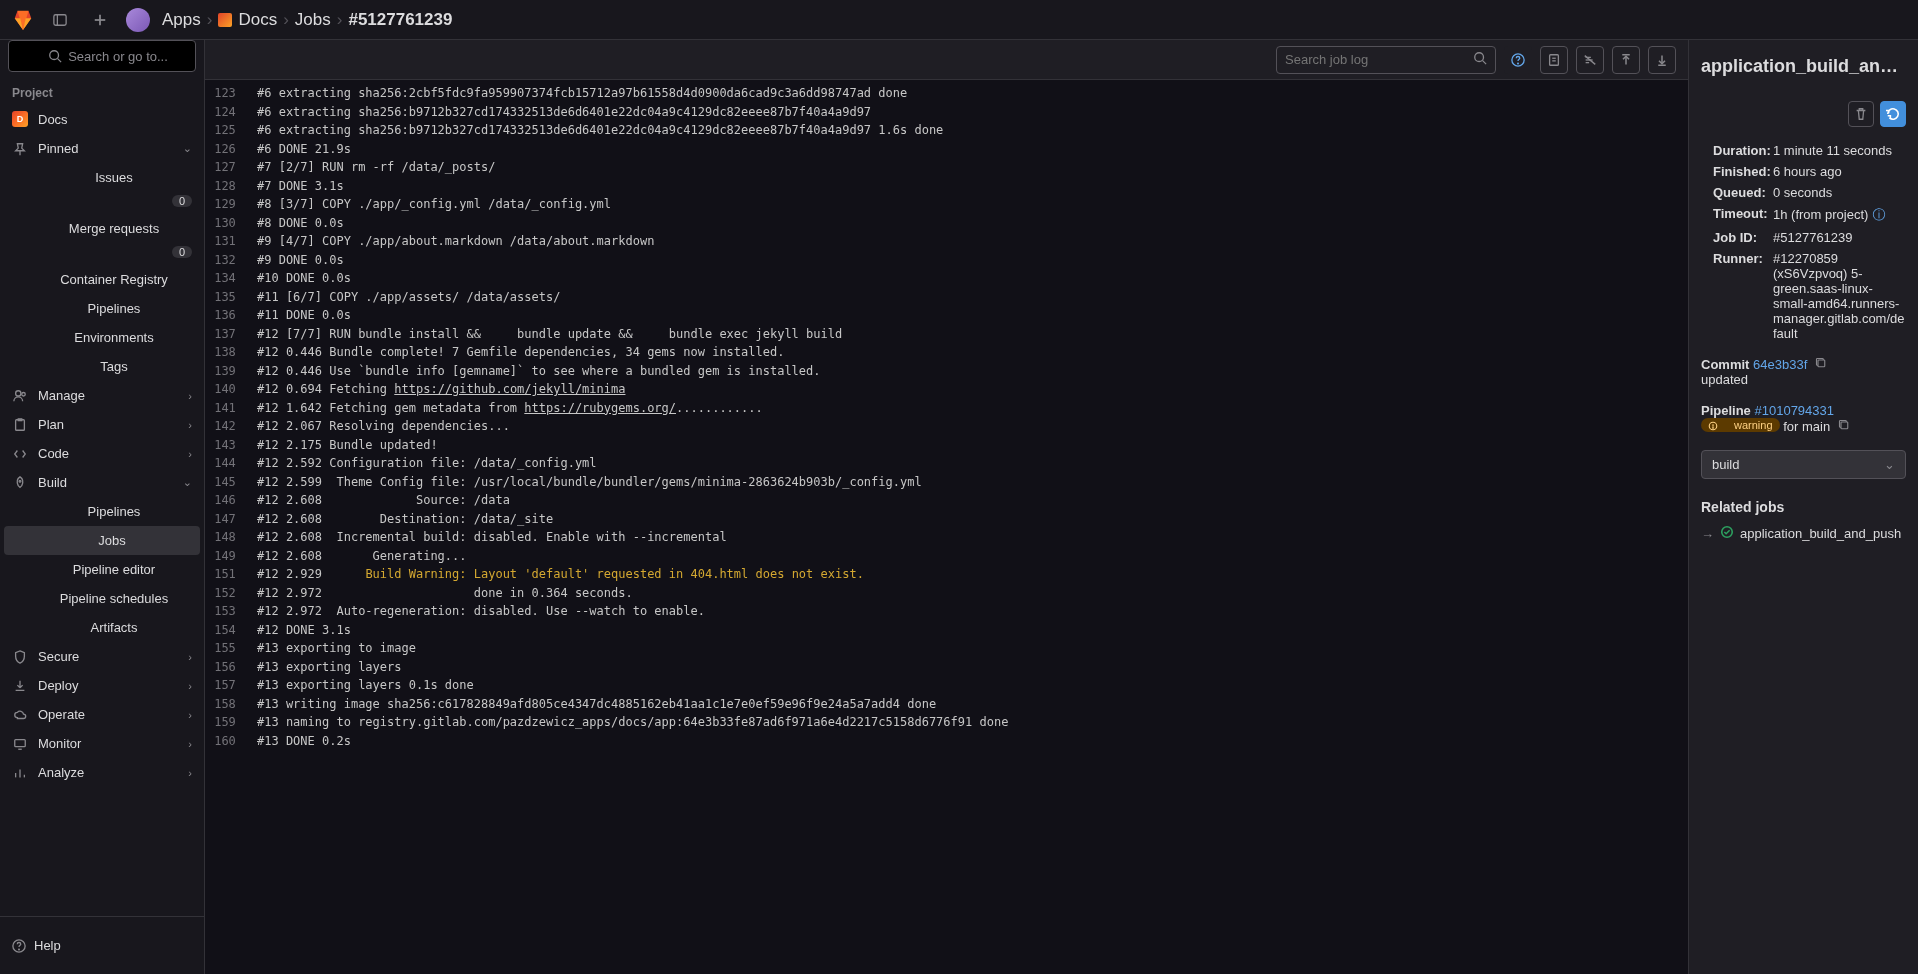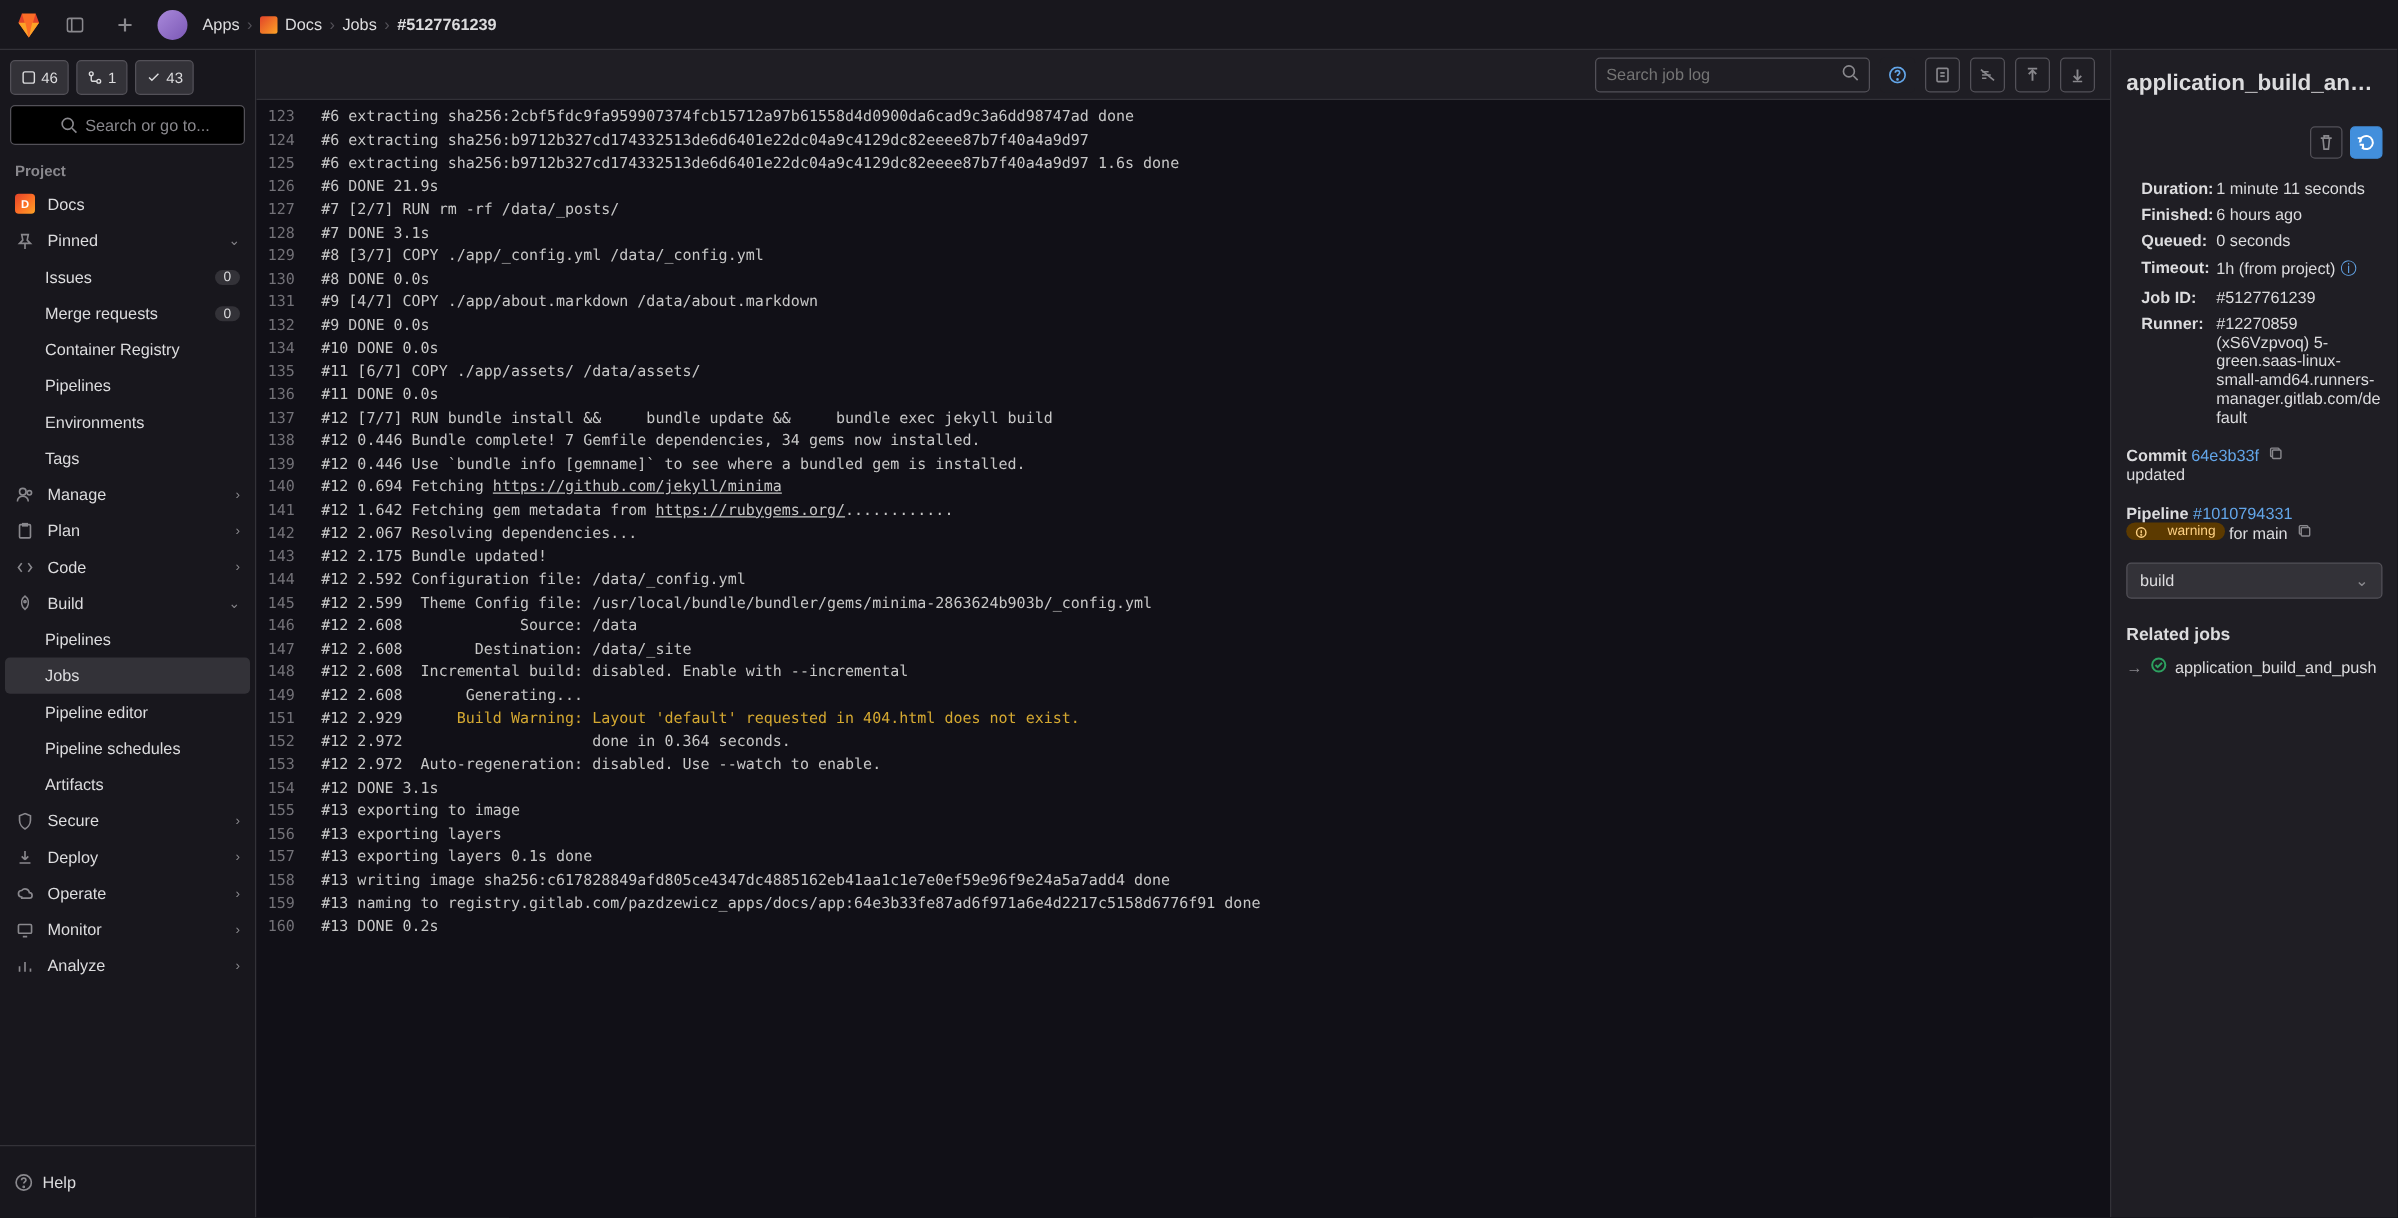--- a/index.html
+++ b/index.html
@@ -28,21 +28,21 @@
   width: 28px; height: 28px;
   display: flex; align-items: center; justify-content: center;
   border-radius: 4px; cursor: pointer;
 }
 .avatar {
   width: 24px; height: 24px; border-radius: 50%;
   background: linear-gradient(135deg,#a989db,#7b58b5);
 }
 .breadcrumbs {
   display: flex; align-items: center; gap: 6px;
-  font-size: 13px; color: #89888d;
+  font-size: 17px; color: #89888d;
 }
 .breadcrumbs a { color: #dcdcde; text-decoration: none; }
 .breadcrumbs .sep { color: #535158; }
 .breadcrumbs .current { color: #dcdcde; font-weight: 600; }
 
 .layout {
   display: flex;
   height: calc(100% - 40px);
 }
 .sidebar {
@@ -82,21 +82,21 @@
 }
 .nav-item {
   display: flex; align-items: center;
   padding: 7px 12px;
   gap: 10px;
   color: #dcdcde;
   cursor: pointer;
   font-size: 13px;
   position: relative;
 }
-.nav-item.indent { padding-left: 36px; }
+.nav-item.indent { padding-left: 36px; flex-direction: column; }
 .nav-item.active {
   background: #333238;
   border-radius: 4px;
   margin: 0 4px;
   padding-left: 32px;
 }
 .nav-item .icon { width: 16px; display: flex; justify-content: center; color: #89888d;}
 .nav-item .chevron { margin-left: auto; color: #89888d; font-size: 11px;}
 .nav-item .badge {
   margin-left: auto;
@@ -275,42 +275,20 @@
     <a href="#">Docs</a>
     <span class="sep">›</span>
     <a href="#">Jobs</a>
     <span class="sep">›</span>
     <span class="current">#5127761239</span>
   </div>
 </div>
 
 <div class="layout">
   <aside class="sidebar">
-    <div class="sidebar-top-row">
-      <div class="pill-btn">
-        <svg width="12" height="12" viewBox="0 0 16 16" fill="none" stroke="#dcdcde" stroke-width="1.5">
-            <rect x="2" y="2" width="12" height="12" rx="2"></rect>
-          </svg>
-        <span>46</span>
-      </div>
-      <div class="pill-btn">
-        <svg width="12" height="12" viewBox="0 0 16 16" fill="none" stroke="#dcdcde" stroke-width="1.5">
-            <circle cx="4" cy="4" r="2"></circle>
-            <circle cx="12" cy="12" r="2"></circle>
-            <path d="M4 6v4a2 2 0 002 2h4"></path>
-          </svg>
-        <span>1</span>
-      </div>
-      <div class="pill-btn">
-        <svg width="12" height="12" viewBox="0 0 16 16" fill="none" stroke="#dcdcde" stroke-width="1.5">
-            <polyline points="3 8 6 11 13 4"></polyline>
-          </svg>
-        <span>43</span>
-      </div>
-    </div>
     <div class="search-btn">
       <svg width="14" height="14" viewBox="0 0 16 16" fill="none" stroke="#89888d" stroke-width="1.5">
           <circle cx="7" cy="7" r="5"></circle>
           <line x1="11" y1="11" x2="15" y2="15"></line>
         </svg>
       <span>Search or go to...</span>
     </div>
     <div class="section-label">Project</div>
     <div class="nav-item">
       <span class="project-badge">D</span>

